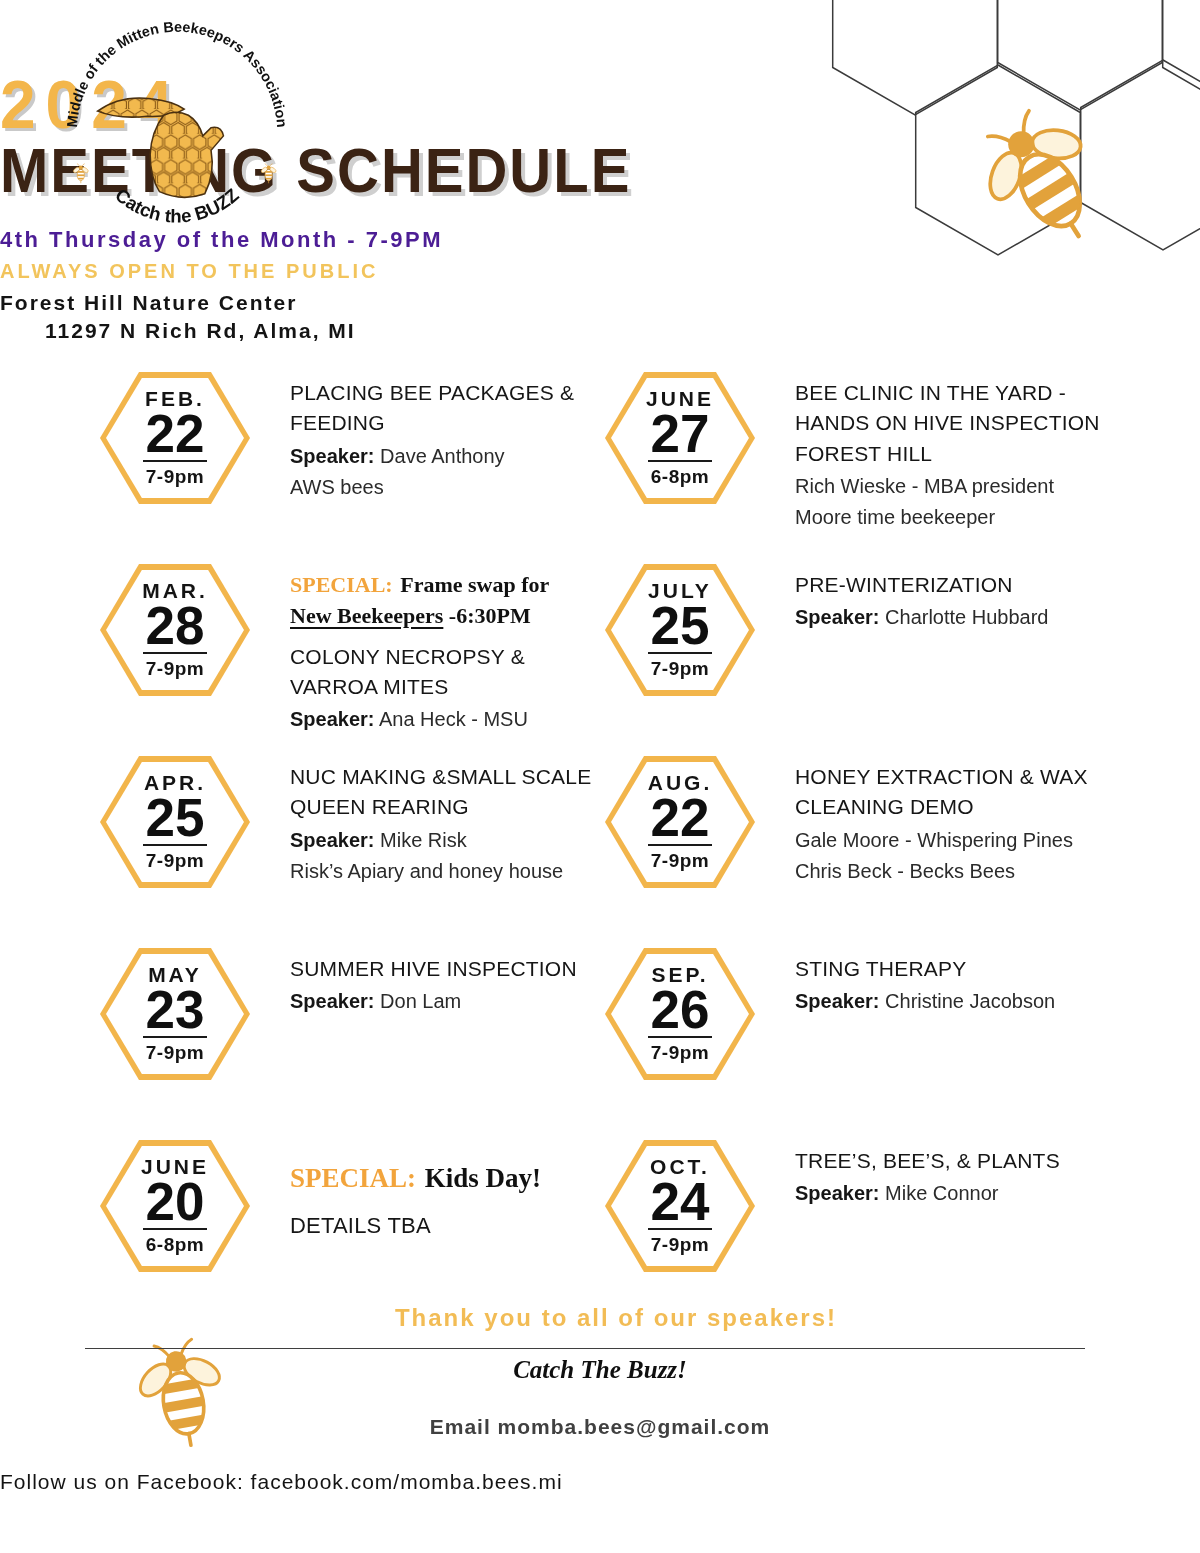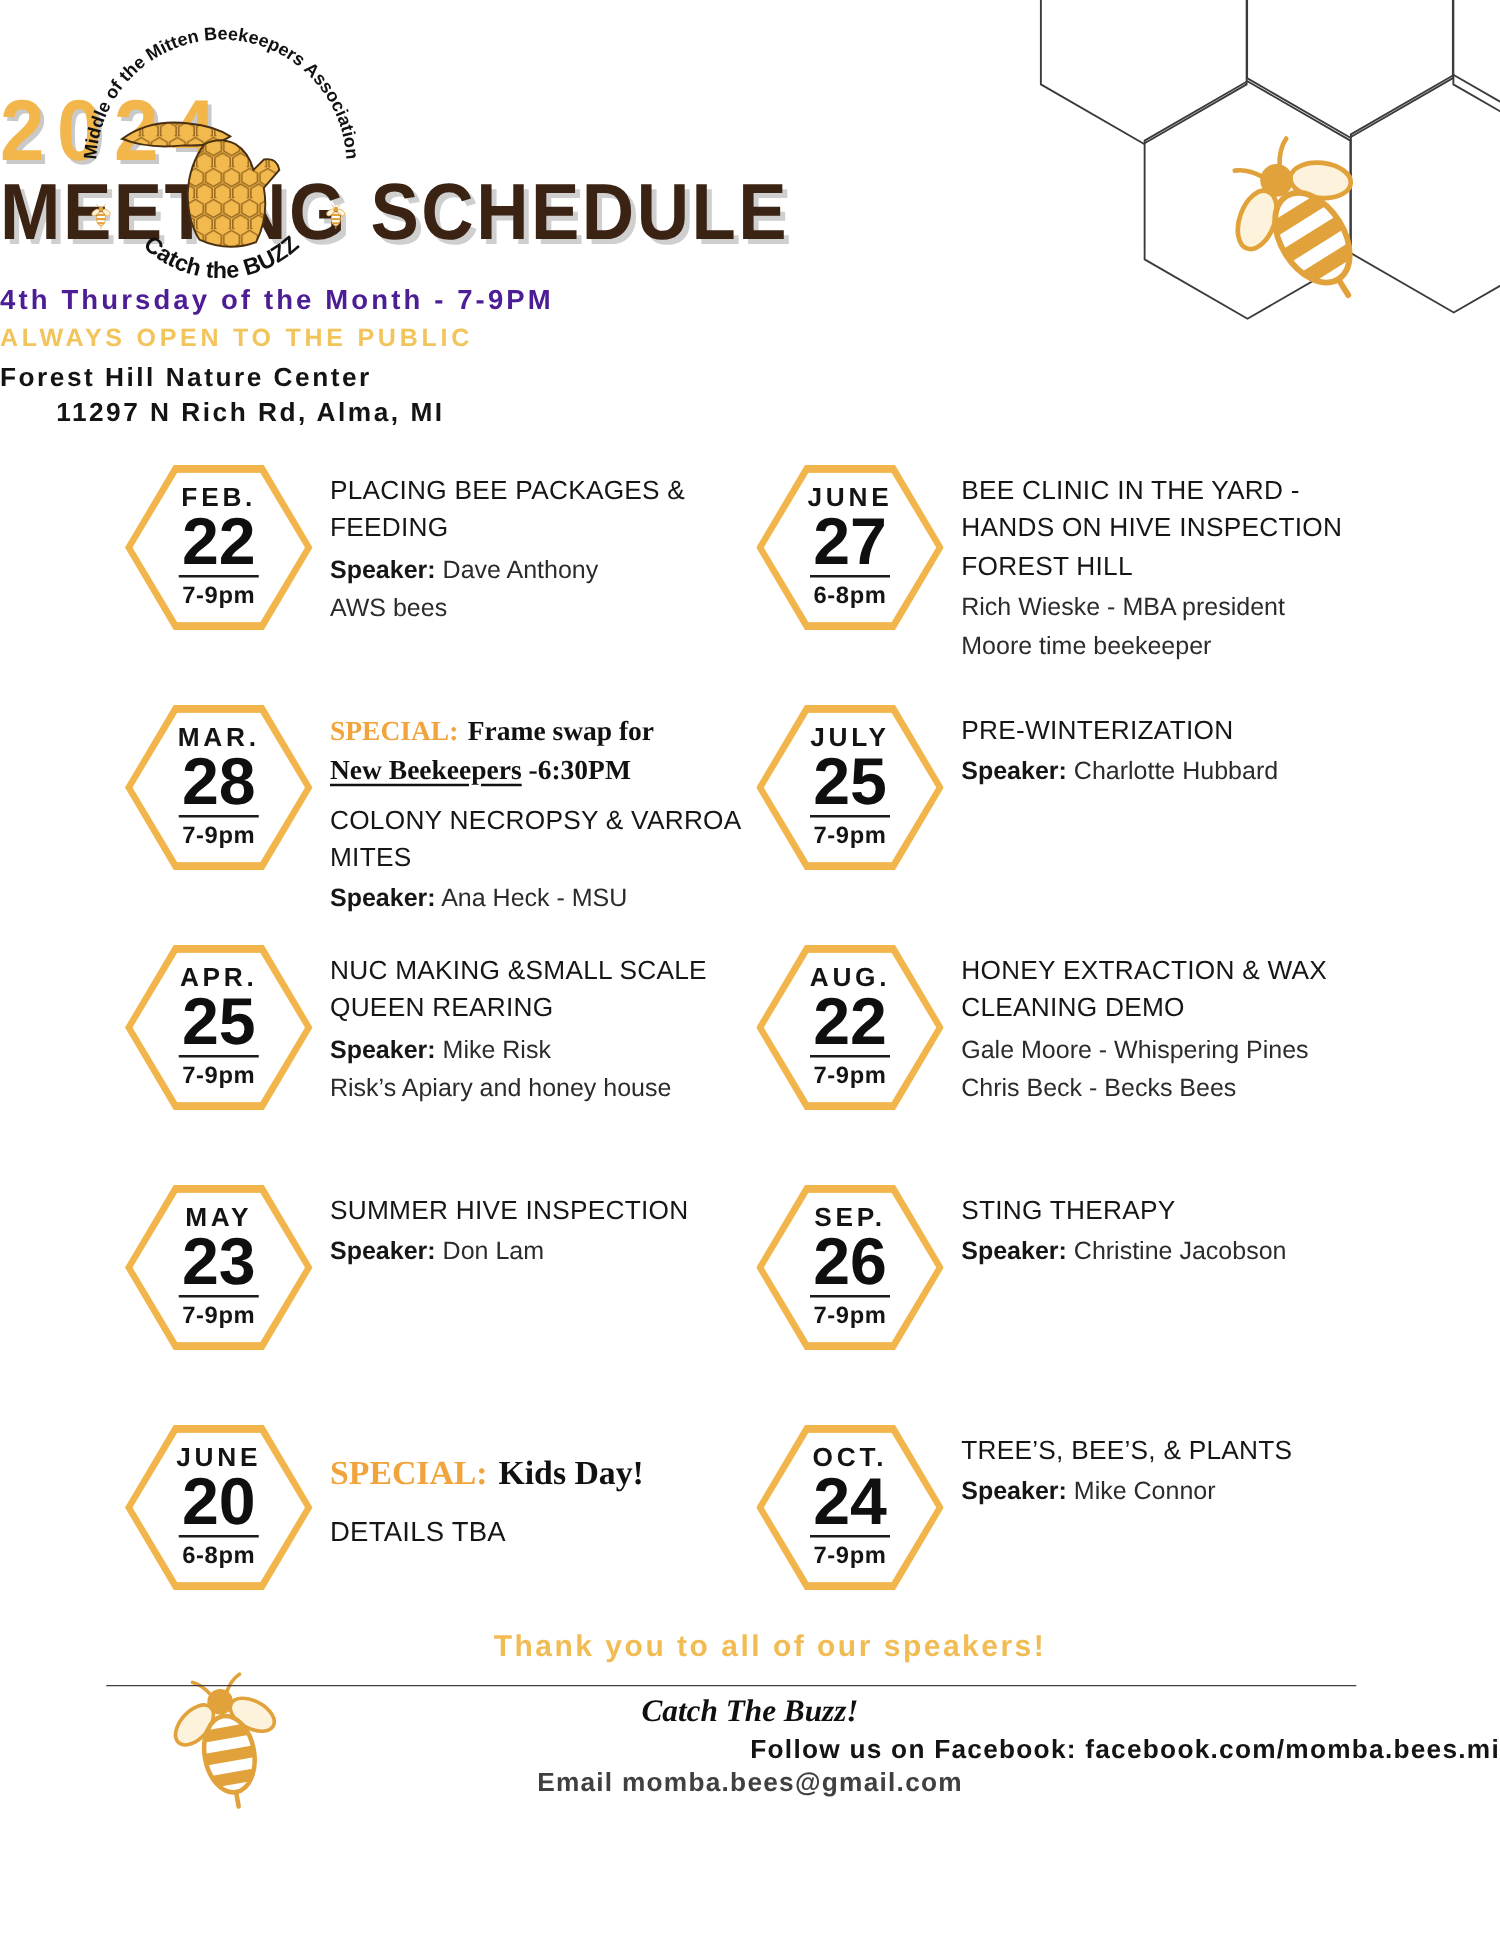--- a/index.html
+++ b/index.html
@@ -22,21 +22,21 @@
   .logo { position:absolute; left:48px; top:10px; width:258px; height:258px; z-index:4; }
   .honeycomb { position:absolute; top:0; right:0; width:390px; height:270px; z-index:1; }
   .bee-top { position:absolute; left:988px; top:106px; width:112px; transform:rotate(-32deg); z-index:2; }
   .bee-bottom { position:absolute; left:138px; top:1336px; width:88px; transform:rotate(-10deg); }
 
   
   .grid { position:absolute; top:372px; left:0; display:flex; z-index:2; }
   .col { display:flex; flex-direction:column; }
   .col-left { margin-left:100px; width:505px; }
   .col-right { width:505px; }
-  .entry { display:flex; gap:14px; height:192px; align-items:flex-start; }
+  .entry { display:flex; gap:40px; height:192px; align-items:flex-start; }
 
   .hexbadge { width:150px; height:132px; flex:none; position:relative; }
   .hex-outer { position:absolute; inset:0; background:#F2B54B;
                clip-path:polygon(26% 0,74% 0,100% 50%,74% 100%,26% 100%,0 50%); }
   .hex-inner { position:absolute; inset:6px; background:#fff;
                clip-path:polygon(26% 0,74% 0,100% 50%,74% 100%,26% 100%,0 50%);
                display:flex; flex-direction:column; align-items:center; justify-content:center; }
   .month { font-size:21px; font-weight:700; letter-spacing:3px; color:#141414; line-height:1; }
   .day { font-size:53px; font-weight:800; color:#0f0f0f; line-height:0.95;
          border-bottom:2px solid #1a1a1a; padding:0 3px 1px; }
@@ -52,21 +52,21 @@
   .sunder { text-decoration:underline; text-underline-offset:4px; text-decoration-thickness:2px; }
   .special-big { font-size:27px; max-width:none; margin-top:14px; }
   .tba { margin-top:12px; font-size:22px; }
 
   
   .thanks { position:absolute; top:1304px; width:100%; text-align:center; font-size:24px;
             font-weight:700; letter-spacing:2px; color:#F2BC55;padding-left:32px; }
   .rule { position:absolute; top:1348px; left:85px; width:1000px; border-top:1.5px solid #3f3f3f; }
   .buzz { position:absolute; top:1356px; width:100%; text-align:center;
           font-family:"Liberation Serif", serif; font-style:italic; font-weight:700; font-size:25px; color:#0f0f0f; }
-  .fb { position:absolute; top:1388px; width:100%; text-align:right; font-size:21px; font-weight:700; letter-spacing:1px; color:#141414; }
+  .fb { position:absolute; top:1470px; width:100%; text-align:left; font-size:21px; font-weight:400; letter-spacing:1px; color:#141414; }
   .email { position:absolute; top:1415px; width:100%; text-align:center; font-size:21px; font-weight:700; letter-spacing:1px; color:#404040; }
 </style>
 </head>
 <body>
 
 <div class="page">
 
   <svg width="0" height="0" style="position:absolute">
     <defs>
       <clipPath id="beebody">

